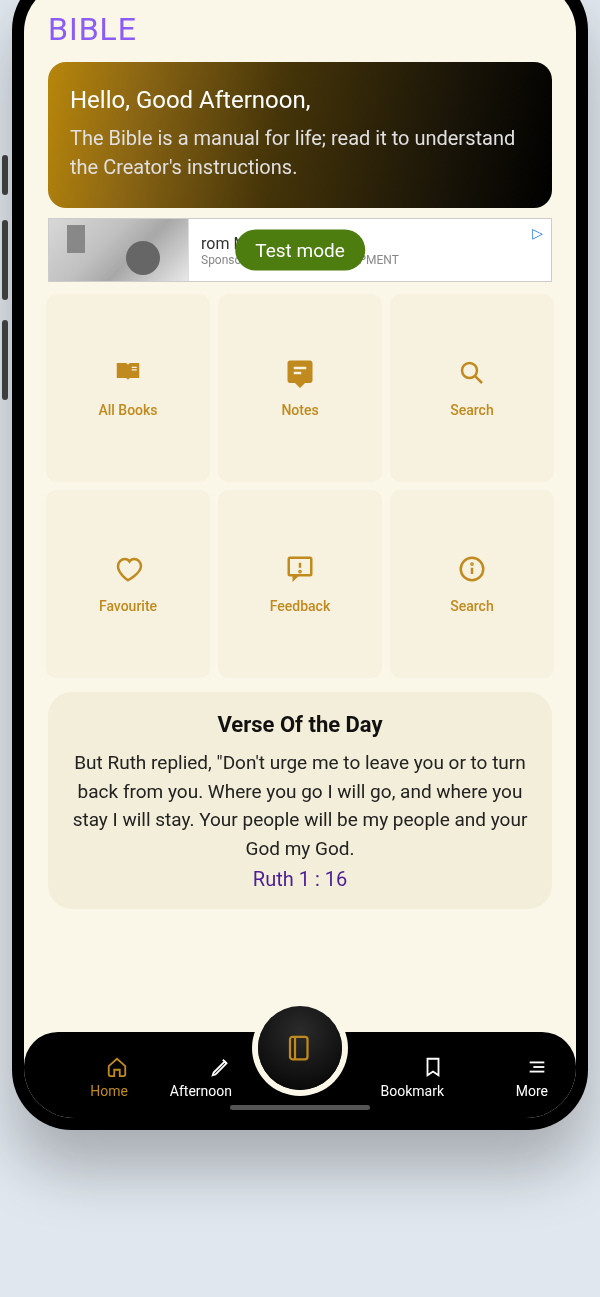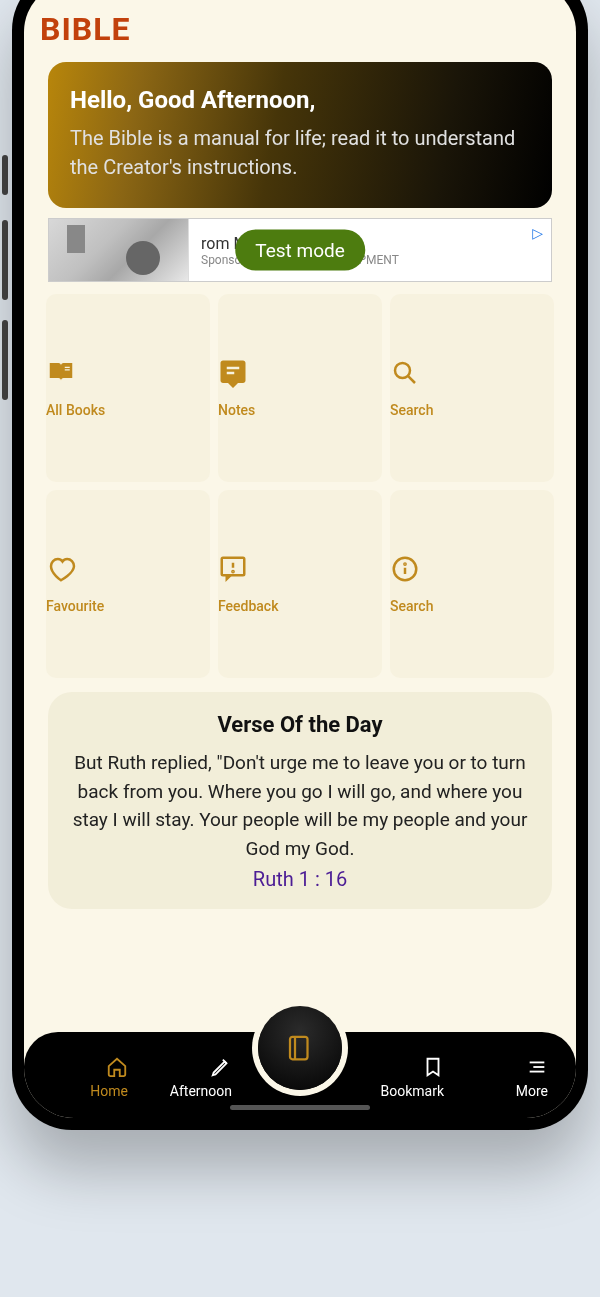--- a/index.html
+++ b/index.html
@@ -3,34 +3,34 @@
 <meta charset="utf-8">
 <style>
 *{margin:0;padding:0;box-sizing:border-box;-webkit-font-smoothing:antialiased}
 body{background:#e0e7ee;font-family:-apple-system,BlinkMacSystemFont,"Segoe UI",Roboto,Helvetica,Arial,sans-serif;width:600px;height:1297px;overflow:hidden;position:relative}
 .frame{position:absolute;left:12px;top:-30px;width:576px;height:1160px;border-radius:60px;background:#000;box-shadow:0 40px 60px rgba(0,0,0,.25);padding:12px}
 .side-btn{position:absolute;background:#444;border-radius:3px}
 .sb1{left:2px;top:155px;width:6px;height:40px}
 .sb2{left:2px;top:220px;width:6px;height:80px}
 .sb3{left:2px;top:320px;width:6px;height:80px}
 .screen{width:100%;height:100%;background:#fbf7e8;border-radius:50px;overflow:hidden;position:relative;display:flex;flex-direction:column}
-.title{font-size:32px;font-weight:700;letter-spacing:1px;margin:28px 0 14px 16px;color:#c2410c}
+.title{font-size:32px;font-weight:400;letter-spacing:1px;margin:28px 0 14px 24px;color:#8b5cf6}
 .hero{margin:0 24px 10px;border-radius:18px;padding:24px 22px 26px;background:linear-gradient(100deg,#b8860b 0%,#8b6614 18%,#463509 45%,#1a1508 78%,#000 100%);color:#fff}
-.hero h2{font-size:24px;font-weight:700;margin-bottom:10px}
+.hero h2{font-size:24px;font-weight:400;margin-bottom:10px}
 .hero p{font-size:20px;line-height:1.45;color:#e0e0e0}
 .ad{margin:0 24px 12px;height:64px;border:1px solid #ccc;background:#fff;position:relative;display:flex;align-items:center;overflow:hidden}
 .ad-img{width:140px;height:100%;background:linear-gradient(135deg,#d8d8d8 0%,#c0c0c0 40%,#a8a8a8 60%,#e8e8e8 100%);border-right:1px solid #ddd;position:relative}
 .ad-img::before{content:'';position:absolute;left:18px;top:6px;width:18px;height:28px;background:#888}
 .ad-img::after{content:'';position:absolute;right:28px;top:22px;width:34px;height:34px;border-radius:50%;background:#666}
 .ad-text{flex:1;padding:6px 12px;font-size:16px;color:#333;overflow:hidden}
 .ad-text .s{font-size:12px;color:#888}
 .chip{position:absolute;left:50%;top:50%;transform:translate(-50%,-50%);background:#4d7c0f;color:#fff;border-radius:26px;padding:9px 20px;font-size:19px;z-index:3}
 .tri{position:absolute;right:8px;top:6px;color:#2b7de9;font-size:14px}
 .grid{display:grid;grid-template-columns:repeat(3,1fr);gap:8px;margin:0 22px 14px}
-.tile{background:#f7f2df;border-radius:10px;height:188px;display:flex;flex-direction:column;justify-content:center;cursor:pointer}
+.tile{background:#f7f2df;border-radius:10px;height:188px;display:flex;flex-direction:column;align-items:center;justify-content:center;cursor:pointer}
 .tile svg{width:30px;height:30px;fill:#c08a1e;margin-bottom:14px}
 .tile svg.stroke{fill:none;stroke:#c08a1e;stroke-width:2}
 .tile .lab{font-size:14px;color:#c08a1e;font-weight:500}
 .verse{margin:0 24px;background:#f2eed9;border-radius:24px;padding:20px 22px 18px;text-align:center}
 .verse h3{font-size:22px;font-weight:700;margin-bottom:12px;color:#111}
 .verse p{font-size:19px;line-height:1.5;color:#222;max-height:128px;overflow:hidden}
 .verse .ref{font-size:20px;color:#4c1d95;margin-top:4px}
 .nav{position:absolute;bottom:0;left:0;right:0;height:86px;background:#000;border-top-left-radius:34px;border-top-right-radius:34px;display:flex;align-items:center;justify-content:space-around;padding:4px 14px 0}
 .nav-item{display:flex;flex-direction:column;align-items:flex-end;color:#fff;font-size:14px;cursor:pointer;min-width:76px}
 .nav-item.active{color:#c08a1e}

